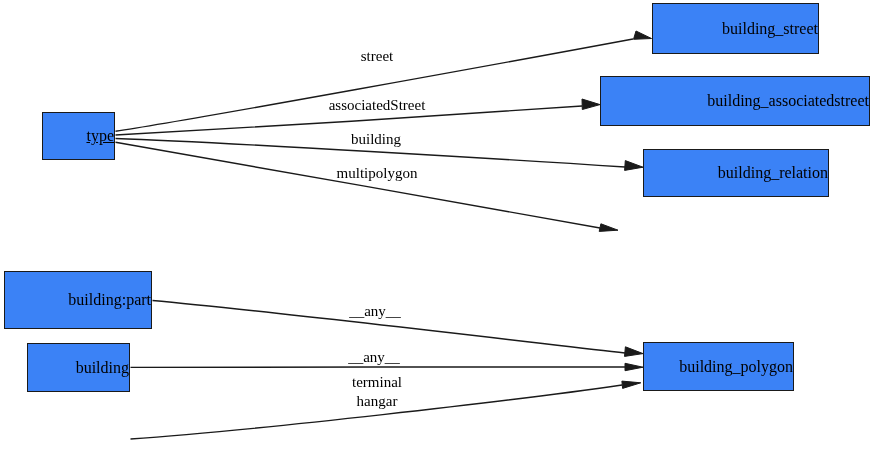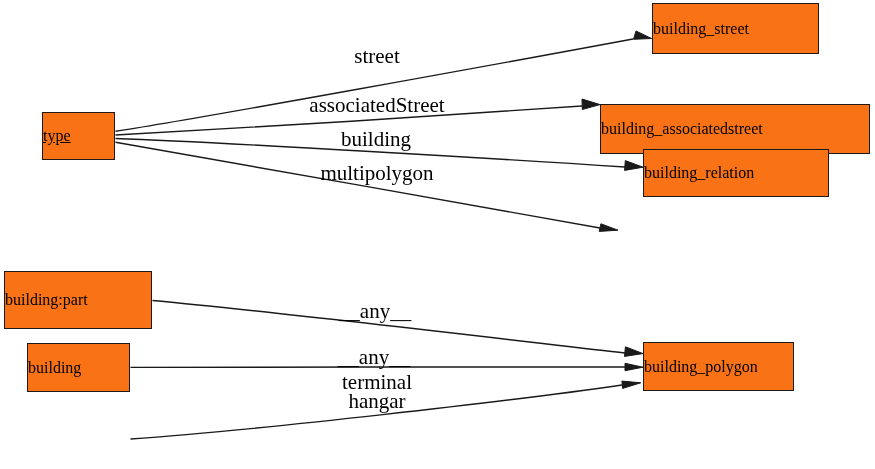--- a/index.html
+++ b/index.html
@@ -20,33 +20,34 @@
     position: absolute;
     left: 0;
     top: 0;
     width: 875px;
     height: 469px;
   }
   .node {
     position: absolute;
     box-sizing: border-box;
     border: 1px solid #1a1a1a;
-    background: #f97316;
+    background: #3b82f6;
     display: flex;
     align-items: center;
-    justify-content: flex-start;
+    justify-content: flex-end;
     color: #000000;
     font-size: 16px;
     line-height: 1;
     white-space: nowrap;
+    padding-left: 36px;
   }
   .edge-label {
     position: absolute;
     color: #000000;
-    font-size: 21px;
+    font-size: 15px;
     line-height: 1;
     white-space: nowrap;
     transform: translate(-50%, -50%);
     background: transparent;
   }
 </style>
 </head>
 <body>
 
 <div id="canvas">
@@ -83,21 +84,21 @@
   </svg>
 
   <div class="node" style="left:42px; top:112px; width:73px; height:48px;text-decoration:underline;">
     <span>type</span>
   </div>
 
   <div class="node" style="left:652px; top:3px; width:167px; height:51px;">
     <span>building_street</span>
   </div>
 
-  <div class="node" style="left:600px; top:76px; width:270px; height:50px;margin-top:28px;">
+  <div class="node" style="left:600px; top:76px; width:270px; height:50px;">
     <span>building_associatedstreet</span>
   </div>
 
   <div class="node" style="left:643px; top:149px; width:186px; height:48px;">
     <span>building_relation</span>
   </div>
 
 
   <div class="node" style="left:4px; top:271px; width:148px; height:58px;">
     <span>building:part</span>

